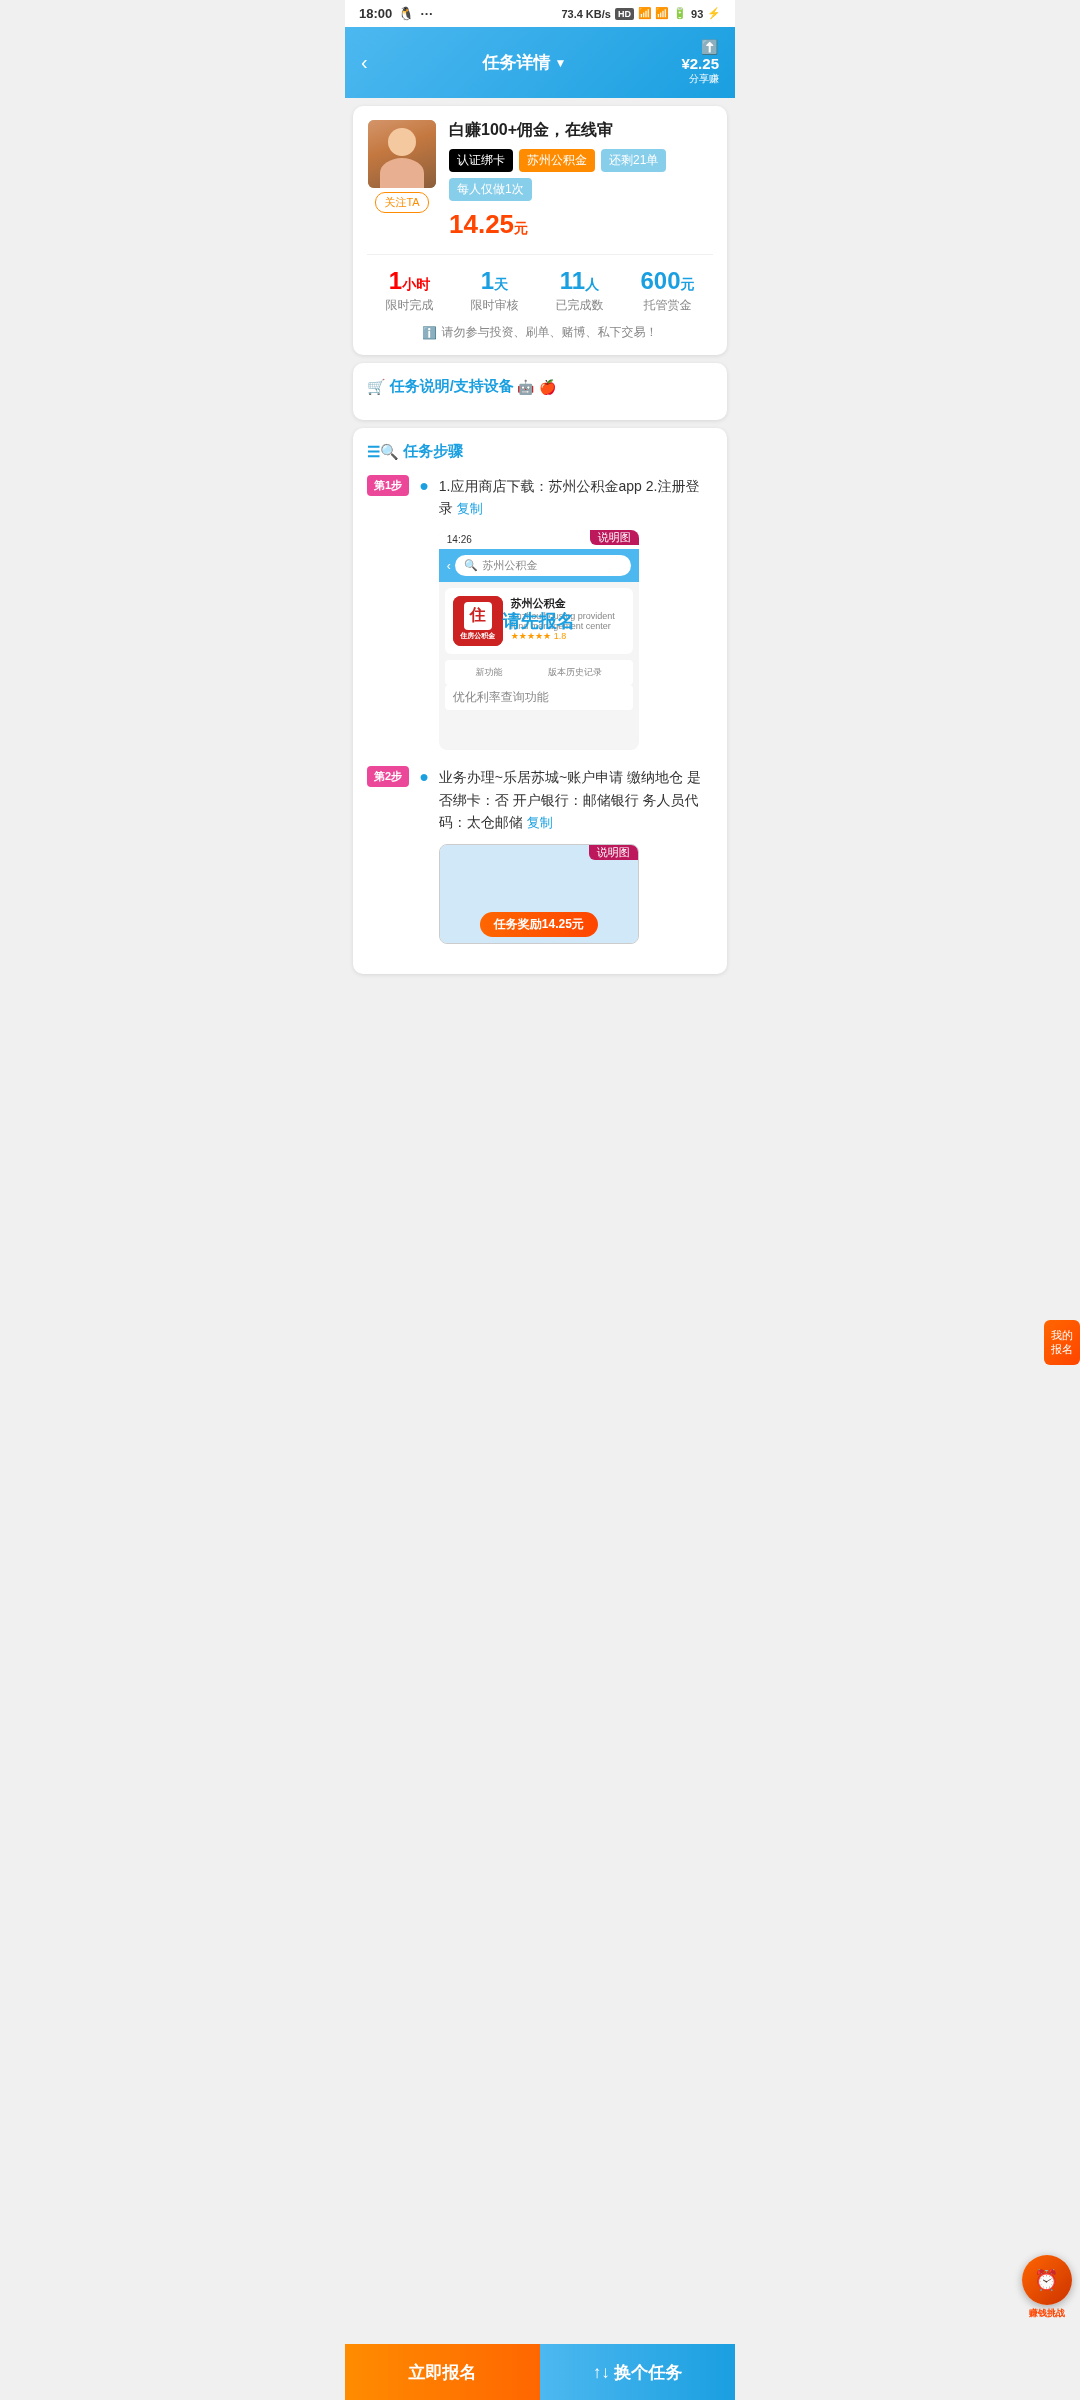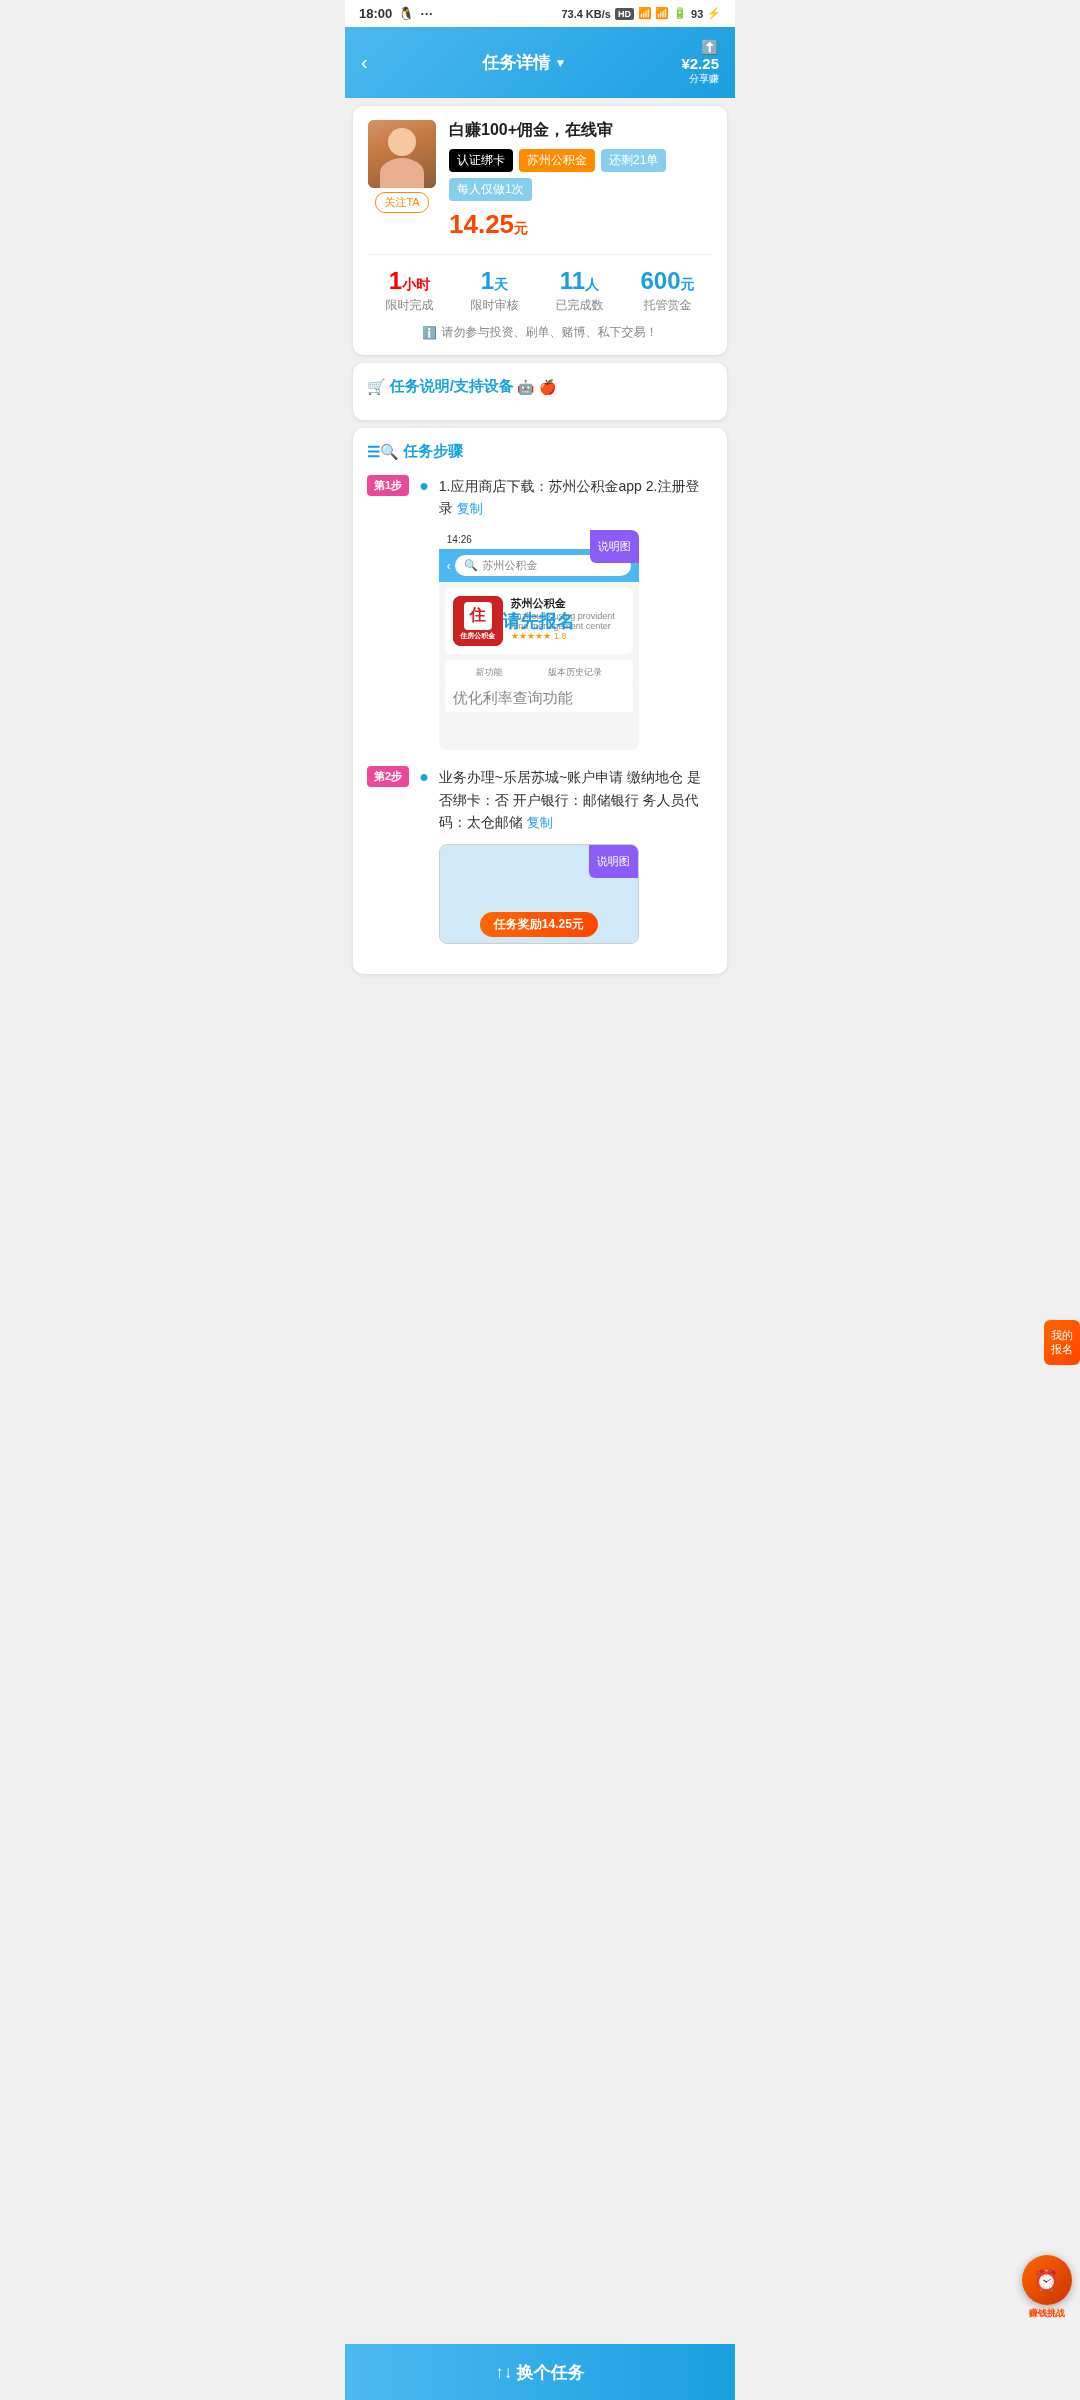--- a/index.html
+++ b/index.html
@@ -272,24 +272,24 @@
       overflow: hidden;
       position: relative;
       width: 200px;
       height: 220px;
       background: #1a1a2e;
     }
     .image-label {
       position: absolute;
       top: 0;
       right: 0;
-      background: #8b5cf6;
+      background: #be185d;
       color: #fff;
       font-size: 11px;
-      padding: 9px 8px;
+      padding: 0 8px;
       border-radius: 0 0 0 6px;
     }
     .phone-screenshot {
       width: 100%;
       height: 100%;
       display: flex;
       flex-direction: column;
       background: #f5f5f5;
     }
     .screenshot-statusbar {
@@ -613,21 +613,21 @@
               <div class="app-name">苏州公积金</div>
               <div class="app-sub">Suzhou housing provident fund management center</div>
               <div class="app-stars">★★★★★ 1.8</div>
             </div>
             <div class="overlay-text">请先报名</div>
           </div>
           <div class="screenshot-features">
             <span>新功能</span>
             <span>版本历史记录</span>
           </div>
-          <div style="font-size:15px;color:#888;padding:4px 8px;background:#fff;margin:0 6px;border-radius:4px;">
+          <div style="font-size:12px;color:#888;padding:4px 8px;background:#fff;margin:0 6px;border-radius:4px;">
             优化利率查询功能
           </div>
         </div>
       </div>
     </div>
   </div>
 
   <div class="step-item">
     <span class="step-badge">第2步</span>
     <span class="step-dot">●</span>
@@ -651,14 +651,15 @@
 <div class="my-signup">我的报名</div>
 
 <div class="earn-challenge">
   <div class="earn-icon">
     <span>⏰</span>
   </div>
   <span class="earn-label">赚钱挑战</span>
 </div>
 
 <div class="bottom-bar">
+  <button class="btn-signup">立即报名</button>
   <button class="btn-switch">↑↓ 换个任务</button>
 </div>
 
 </body></html>

